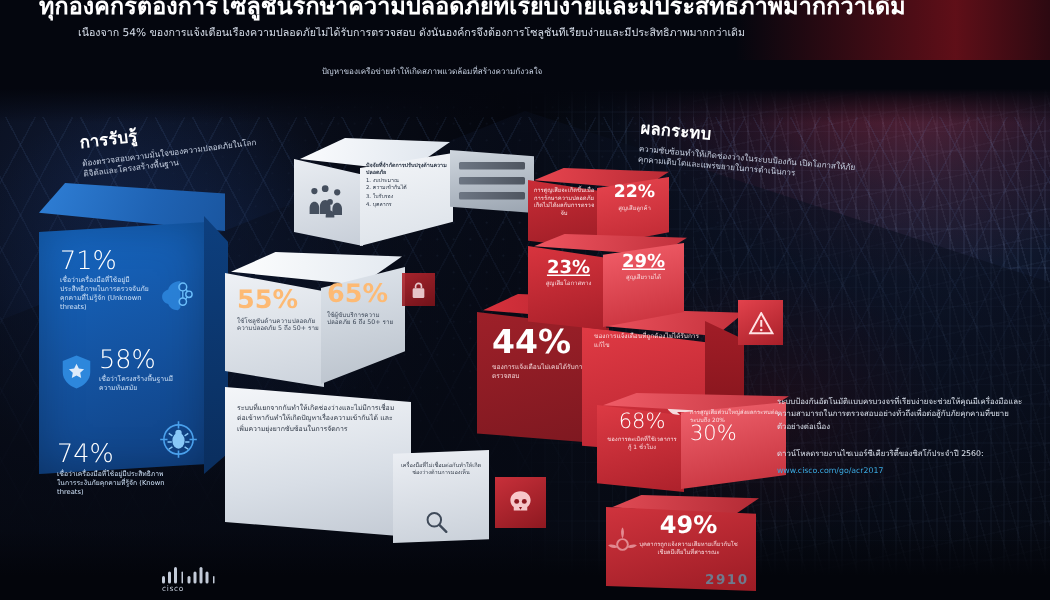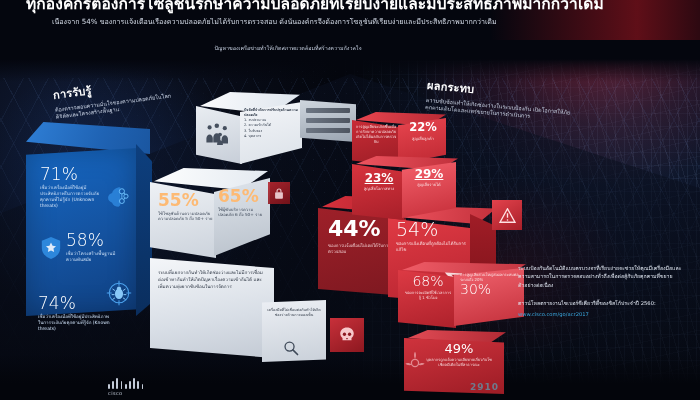--- a/index.html
+++ b/index.html
@@ -333,21 +333,21 @@
     position:absolute; left:4px; top:0; width:98px; height:14px;
     background:linear-gradient(100deg,#e04b55,#b22a34);
     clip-path:polygon(20% 0%, 100% 16%, 82% 100%, 0% 58%);
   }
   #red49 .front {
     position:absolute; left:0; top:8px; width:100px; height:56px;
     background:linear-gradient(165deg,#cf333d,#9c1c25);
     clip-path:polygon(0% 0%, 100% 8%, 100% 100%, 0% 94%);
   }
   #red49 .txt { position:absolute; left:22px; top:12px; width:66px; color:#fff; text-align:center; }
-  #red49 .pct { font-size:13px; font-weight:400; line-height:1; }
+  #red49 .pct { font-size:16px; font-weight:700; line-height:1; }
   #red49 .lbl { font-size:3.9px; line-height:1.3; margin-top:2px; color:#f7dadd; }
   .bio-icon { position:absolute; left:-2px; top:20px; width:26px; height:26px; opacity:.55; }
 
   
   #red-sq1 { left:492px; top:200px; width:30px; height:30px;
     background:linear-gradient(150deg,#e2424c,#a81f29); }
   #red-sq2 { left:330px; top:318px; width:34px; height:34px;
     background:linear-gradient(150deg,#c8303a,#8d1820); }
   #red-sq3 { left:268px; top:182px; width:22px; height:22px;
     background:linear-gradient(150deg,#b7272f,#7d131a); opacity:.9; }
@@ -516,21 +516,20 @@
     <div class="pct">44%</div>
     <div class="lbl">ของการแจ้งเตือนไม่เคยได้รับการตรวจสอบ</div>
   </div>
 </div>
 
 <div class="blk" id="red54">
   <div class="face top"></div>
   <div class="face front"></div>
   <div class="face side"></div>
   <div class="txt">
-    <div class="pct">54%</div>
     <div class="lbl">ของการแจ้งเตือนที่ถูกต้องไม่ได้รับการแก้ไข</div>
   </div>
   <svg class="hacker-icon" viewBox="0 0 32 26">
     <path d="M4 6h24c0 7-3 12-12 14C7 18 4 13 4 6z" fill="#ffffff" opacity=".92"></path>
     <circle cx="11" cy="10" r="2.4" fill="#b62430"></circle>
     <circle cx="21" cy="10" r="2.4" fill="#b62430"></circle>
     <path d="M13 16h6l-3 3z" fill="#b62430"></path>
   </svg>
 </div>
 

